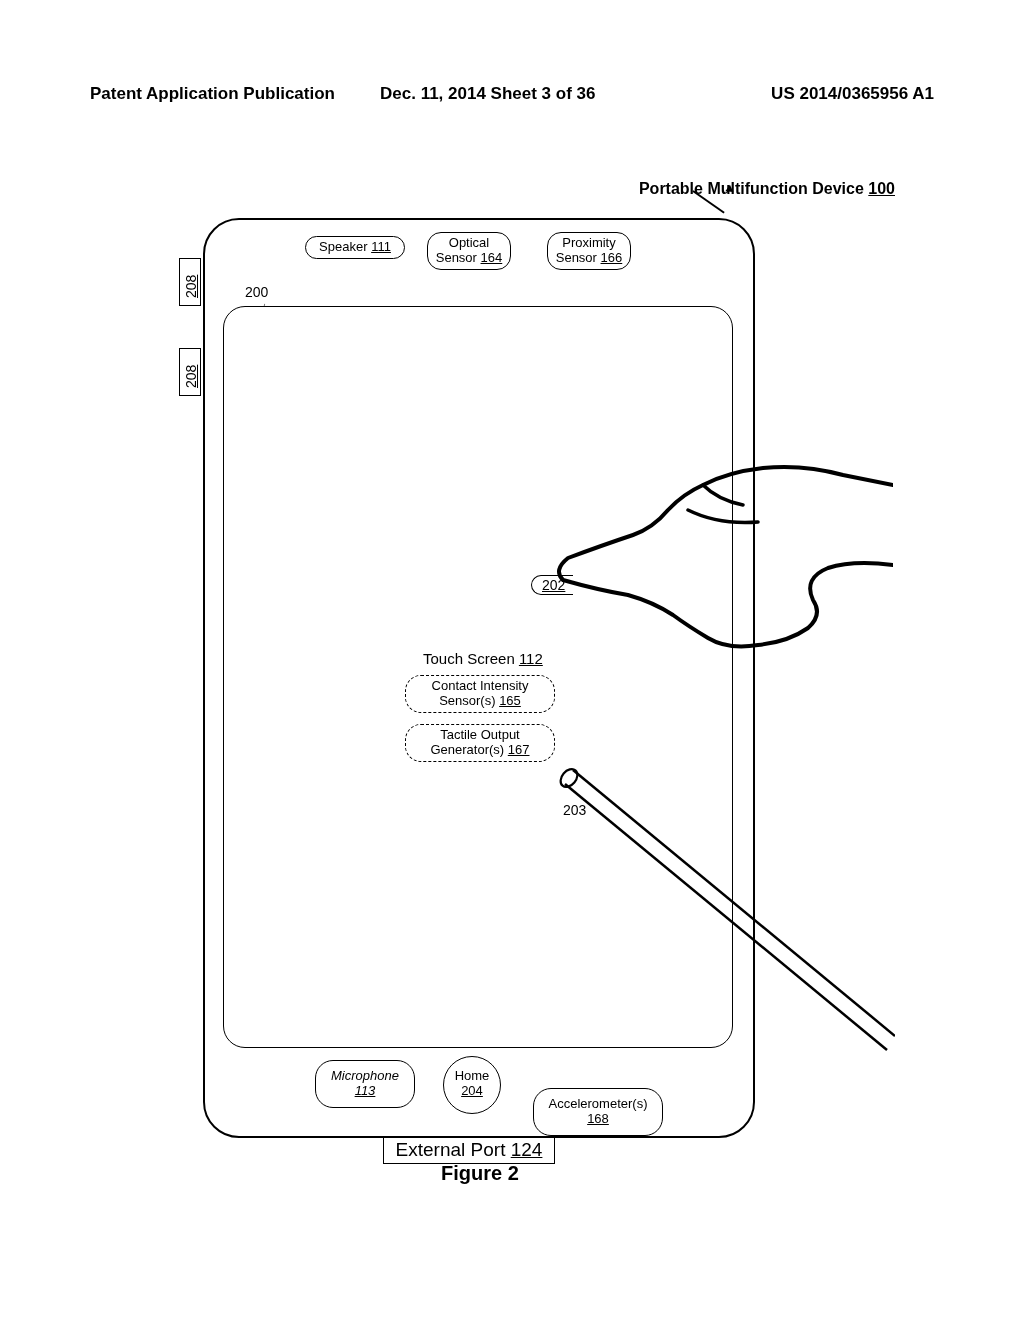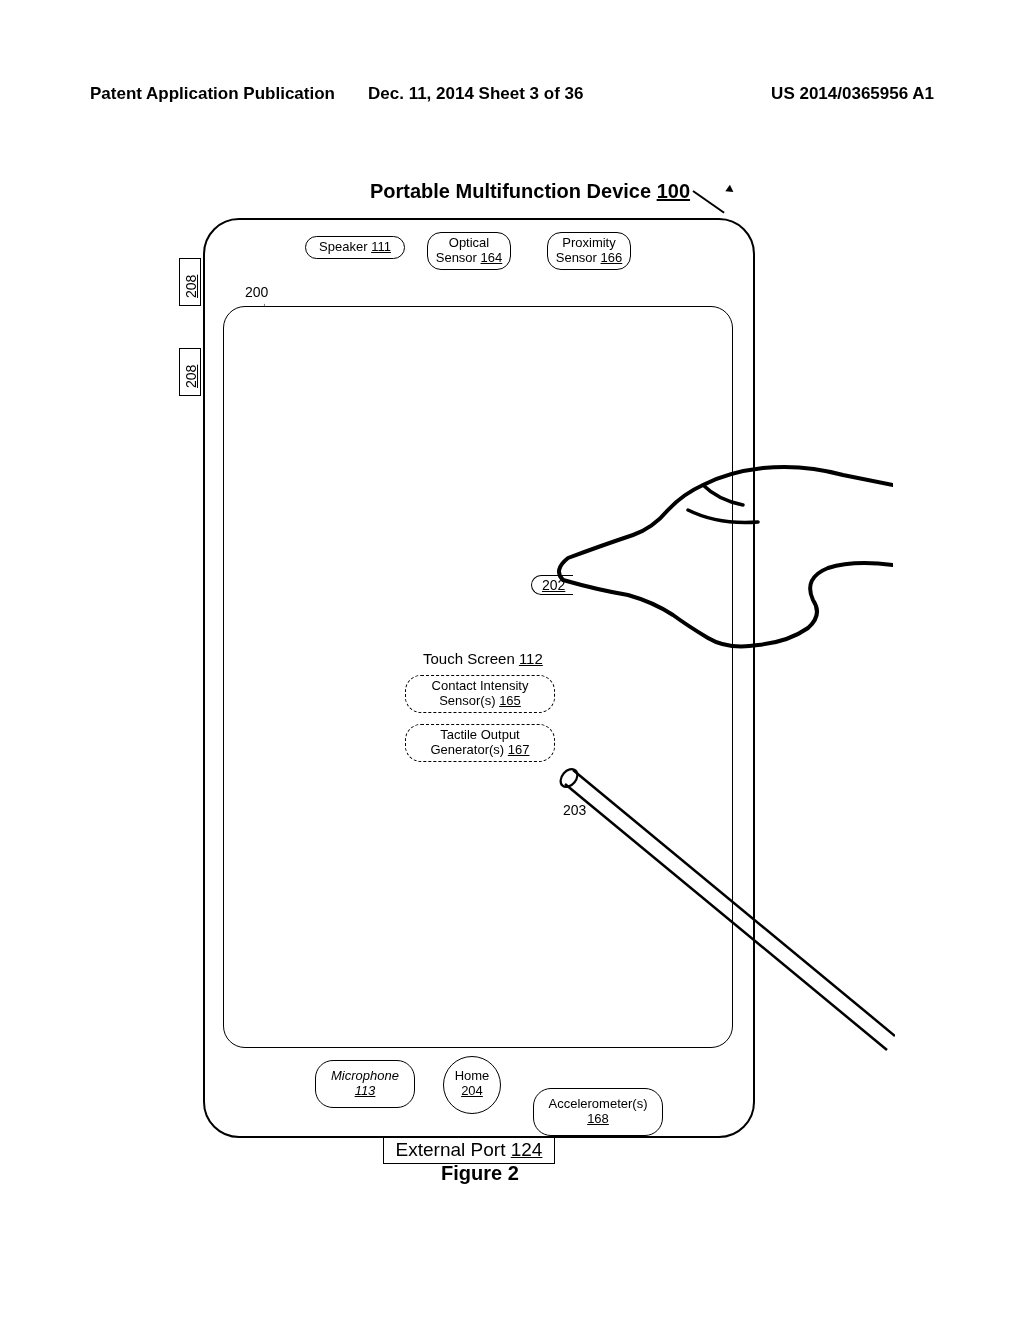--- a/index.html
+++ b/index.html
@@ -13,38 +13,38 @@
   }
   .page-header {
     position: absolute;
     top: 84px;
     left: 90px;
     right: 90px;
     font-size: 17px;
     font-weight: bold;
   }
   .hdr-left { position: absolute; left: 0; }
-  .hdr-center { position: absolute; left: 278px; text-align: right; }
+  .hdr-center { position: absolute; left: 290px; text-align: right; }
   .hdr-right { position: absolute; right: 0; }
 
   .figure-area {
     position: absolute;
     left: 165px;
     top: 180px;
     width: 730px;
     height: 1010px;
   }
 
   .device-title {
     position: absolute;
     left: 0; right: 0;
     top: 0;
-    text-align: center;
+    text-align: right;
     font-weight: bold;
-    font-size: 20px;
+    font-size: 16px;
   }
   .arrow-head {
     position: absolute;
     top: 6px;
     left: 562px;
     width: 0; height: 0;
     border-left: 7px solid #000;
     border-top: 4px solid transparent;
     border-bottom: 4px solid transparent;
     transform: rotate(35deg);

